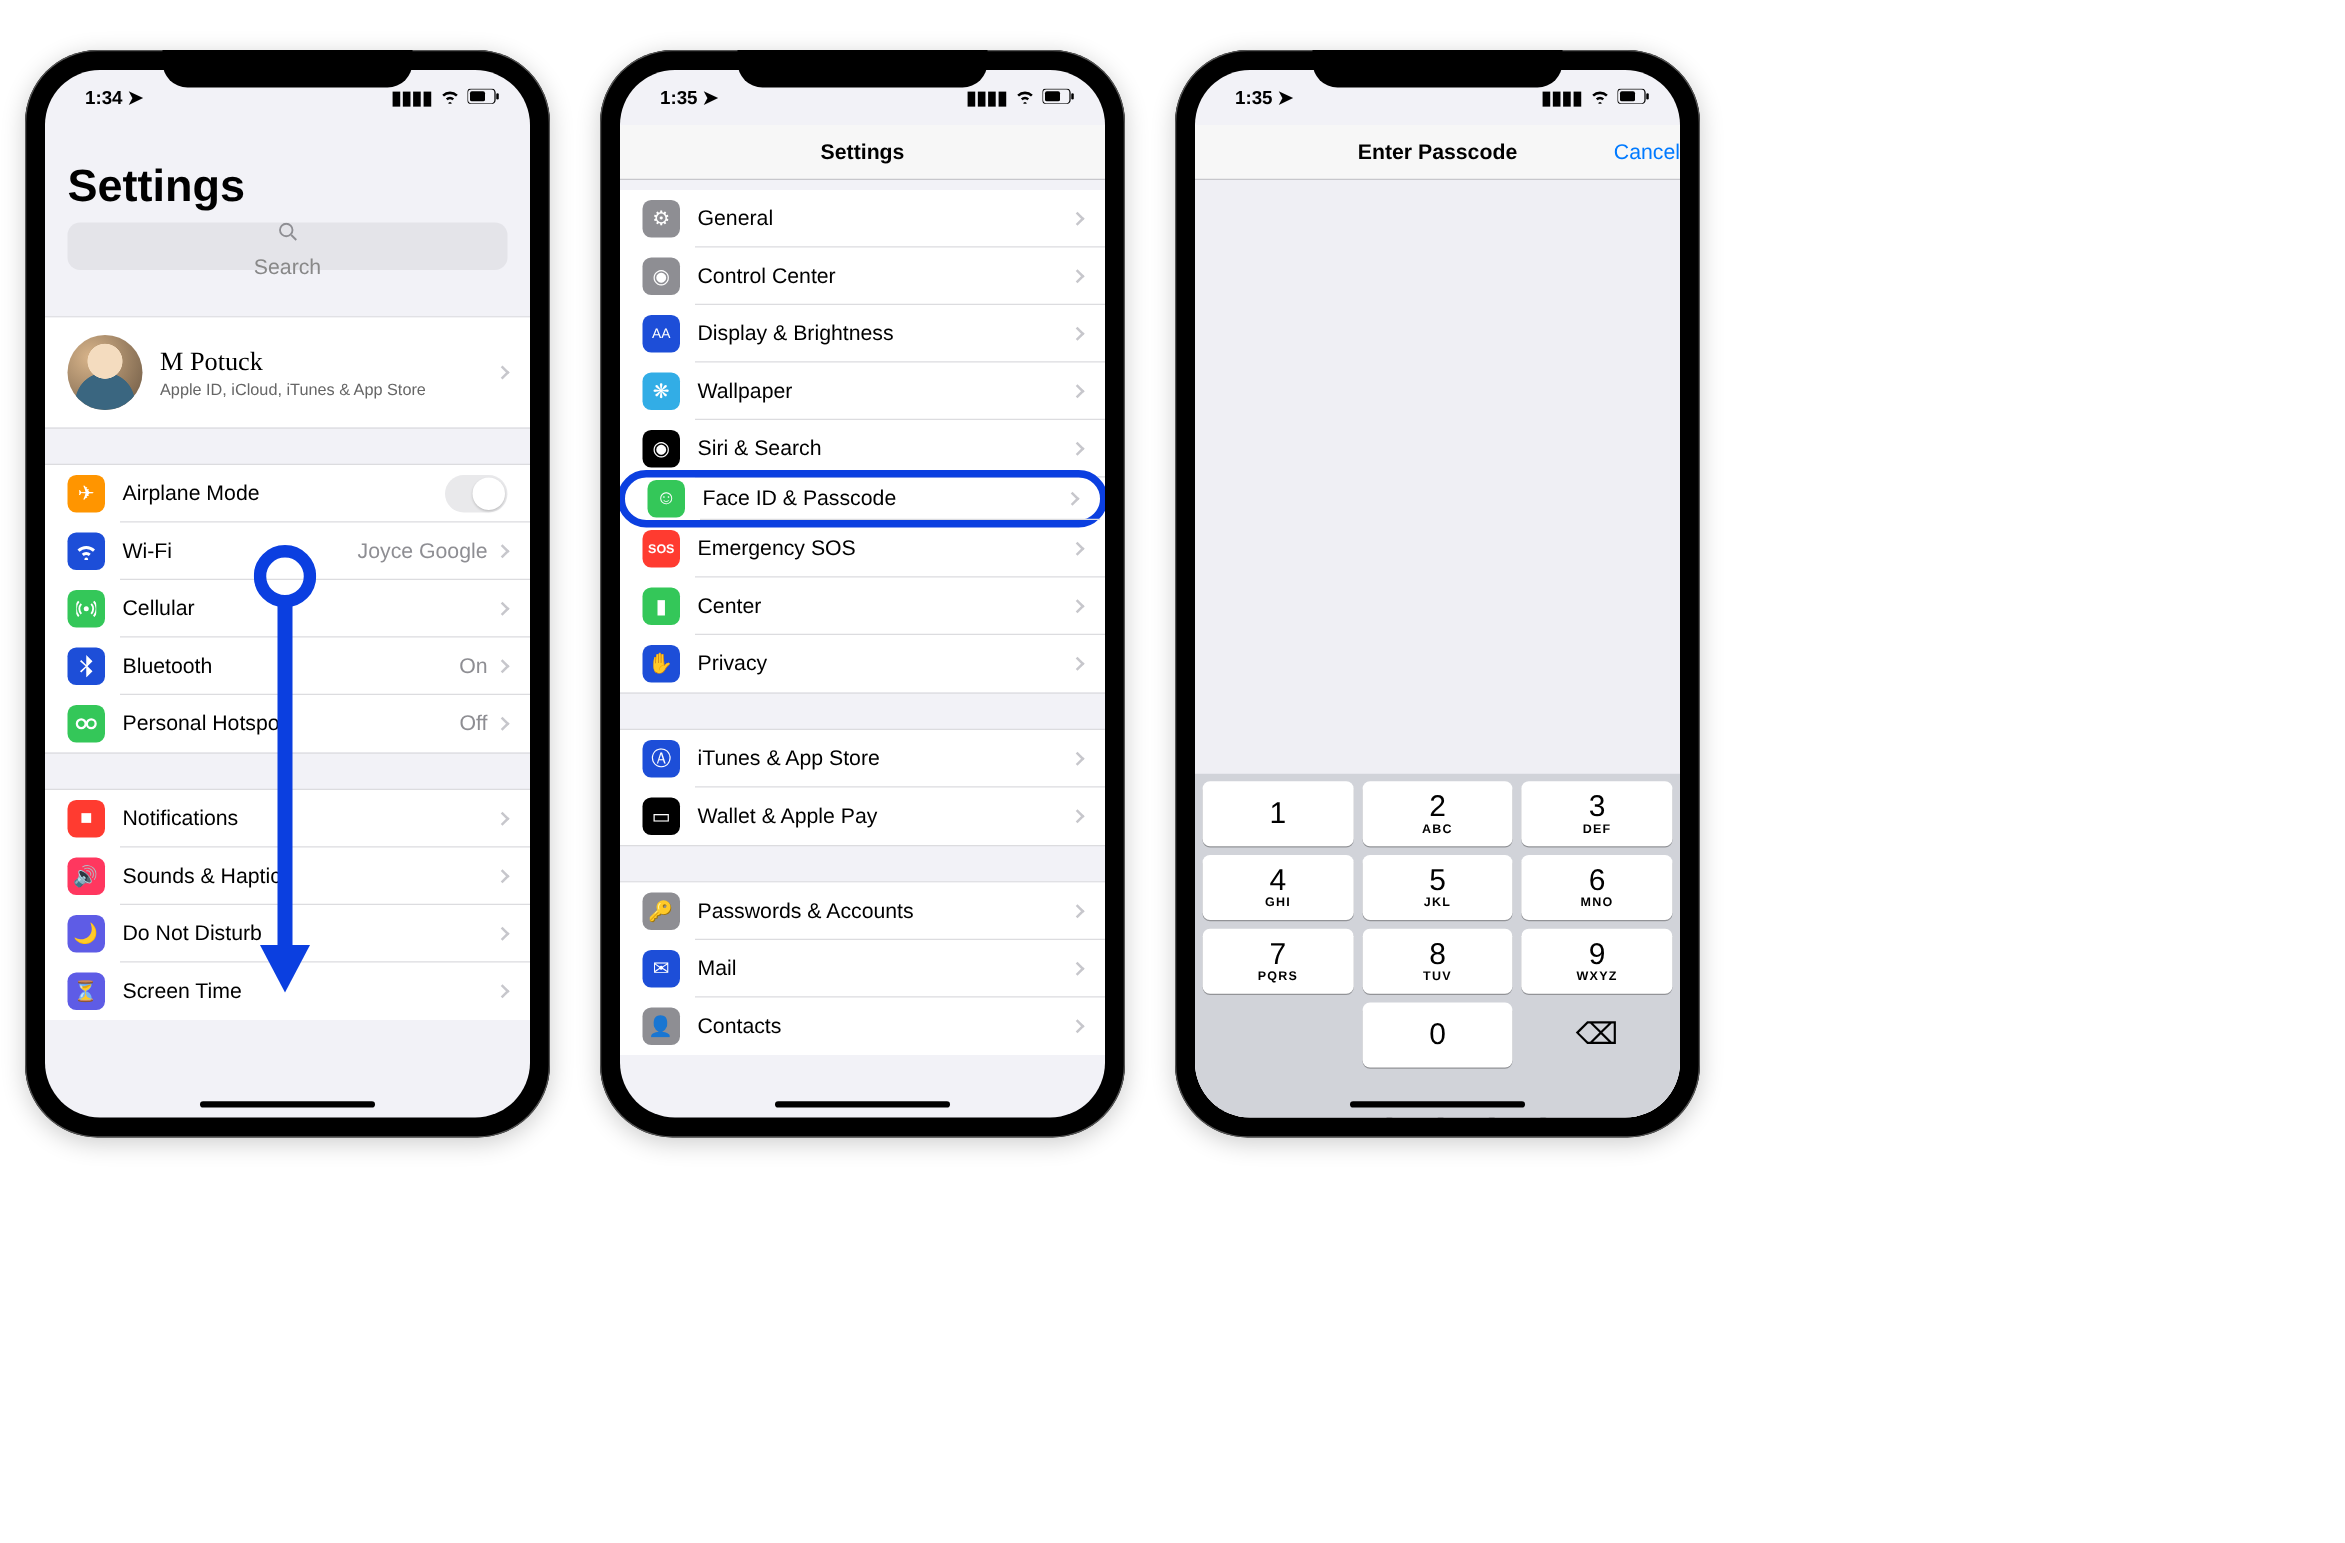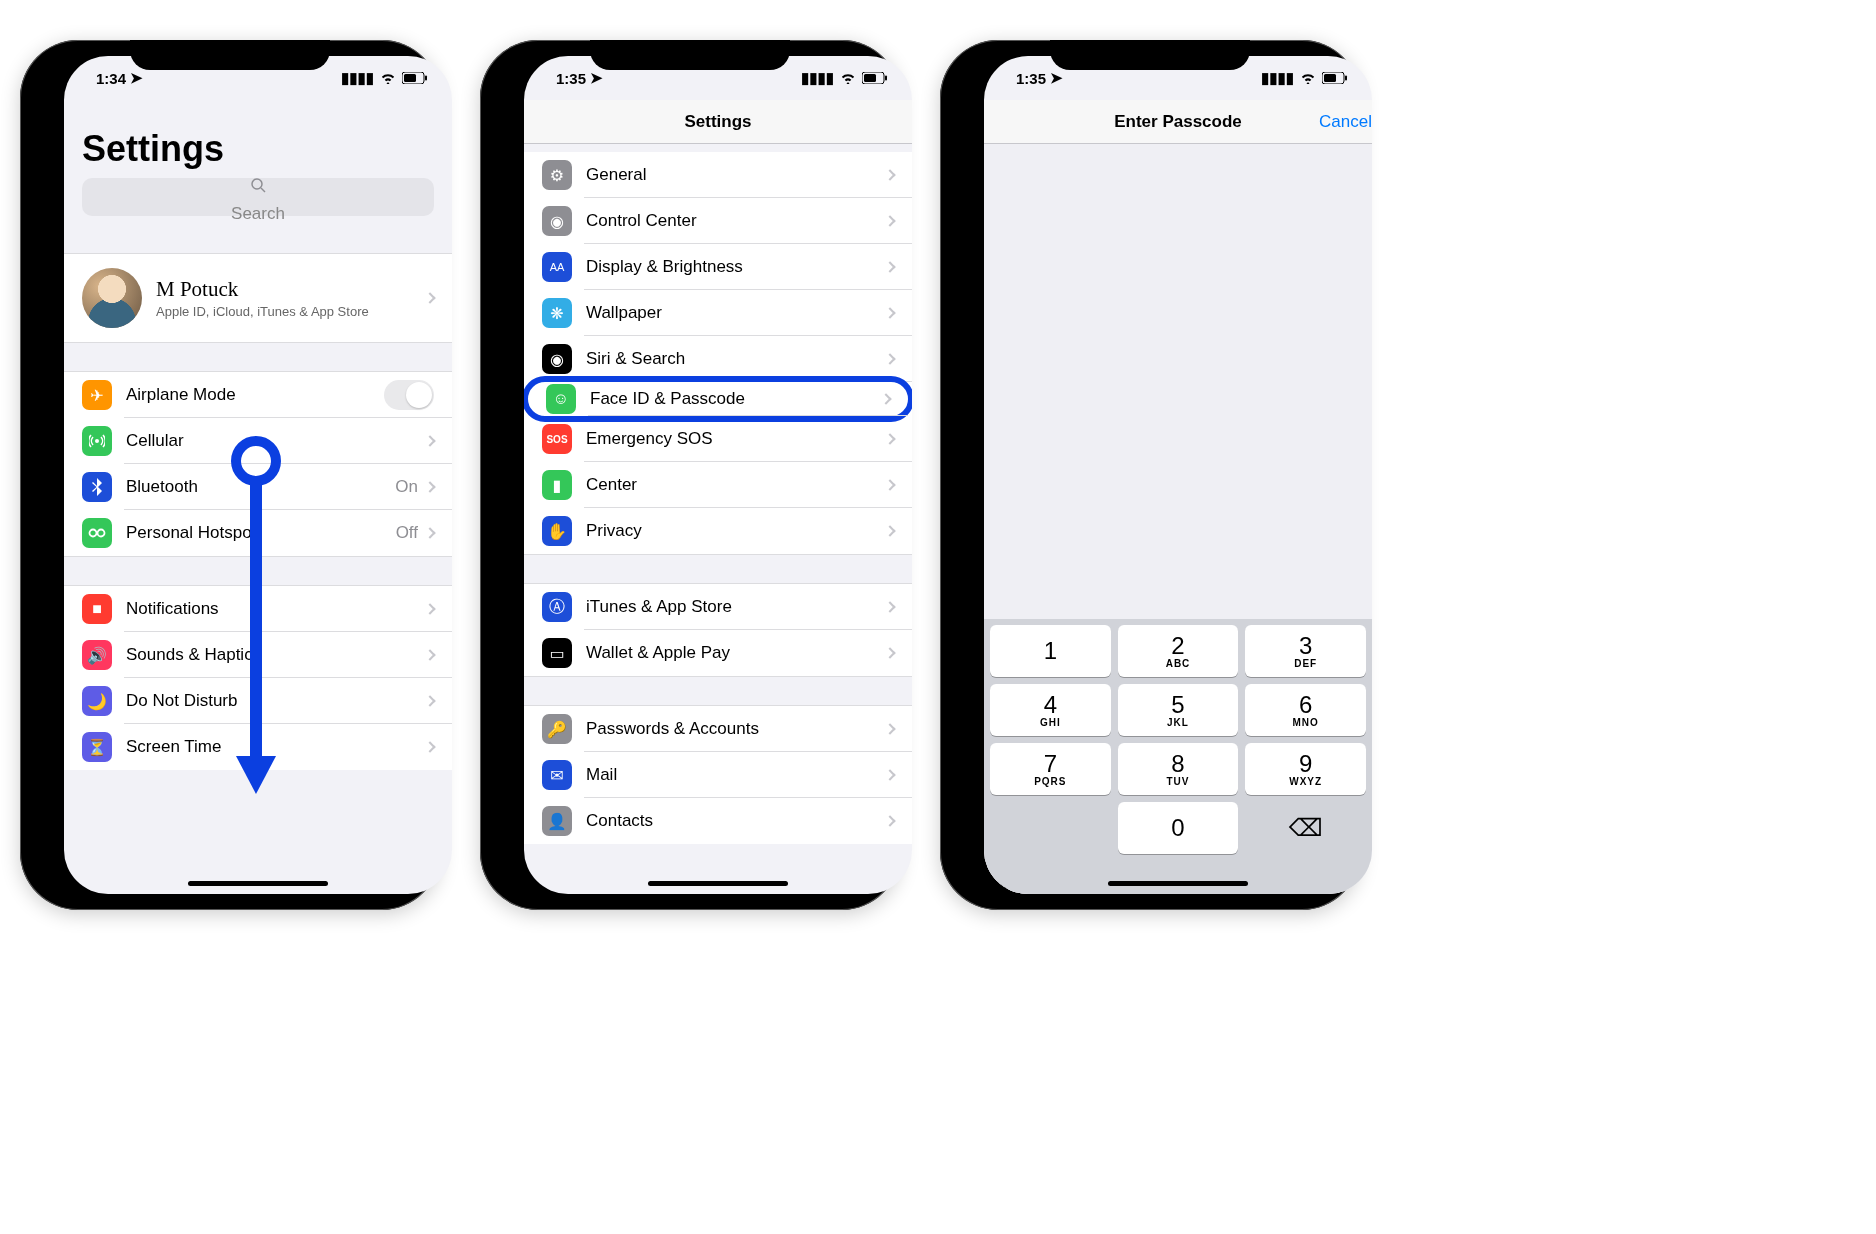--- a/index.html
+++ b/index.html
@@ -22,21 +22,20 @@
   }
   .screen {
     width: 100%;
     height: 100%;
     background: #f2f2f7;
     border-radius: 44px;
     overflow: hidden;
     position: relative;
     display: flex;
     flex-direction: column;
-    margin-left: 28px;
   }
   .notch {
     position: absolute;
     top: 0;
     left: 50%;
     transform: translateX(-50%);
     width: 200px;
     height: 30px;
     background: #000;
     border-radius: 0 0 20px 20px;
@@ -283,20 +282,31 @@
       <div class="group-sep"></div>
 
       <div class="cell-group">
         <div class="cell">
           <div class="icon-sq ic-orange">✈</div>
           <div class="cell-label">Airplane Mode</div>
           <div class="toggle"></div>
           <div class="cell-divider"></div>
         </div>
         <div class="cell">
+          <div class="icon-sq ic-blue">
+            <svg width="18" height="14" viewBox="0 0 18 14">
+                <path fill="#fff" d="M9 12a1.5 1.5 0 100 3 1.5 1.5 0 000-3zm-3.6-3a5.5 5.5 0 017.2 0l-1.6 1.7a3.3 3.3 0 00-4 0zM2 5.6a10 10 0 0114 0L14.4 7.3a8 8 0 00-10.8 0z"></path>
+              </svg>
+          </div>
+          <div class="cell-label">Wi-Fi</div>
+          <div class="cell-value">Joyce Google</div>
+          <span class="chevron"></span>
+          <div class="cell-divider"></div>
+        </div>
+        <div class="cell">
           <div class="icon-sq ic-green">
             <svg width="16" height="16" viewBox="0 0 16 16">
                 <circle cx="8" cy="8" r="2" fill="#fff"></circle>
                 <path fill="none" stroke="#fff" stroke-width="1.5" d="M4 4a6 6 0 000 8M12 4a6 6 0 010 8M2 2a9 9 0 000 12M14 2a9 9 0 010 12"></path>
               </svg>
           </div>
           <div class="cell-label">Cellular</div>
           <span class="chevron"></span>
           <div class="cell-divider"></div>
         </div>

